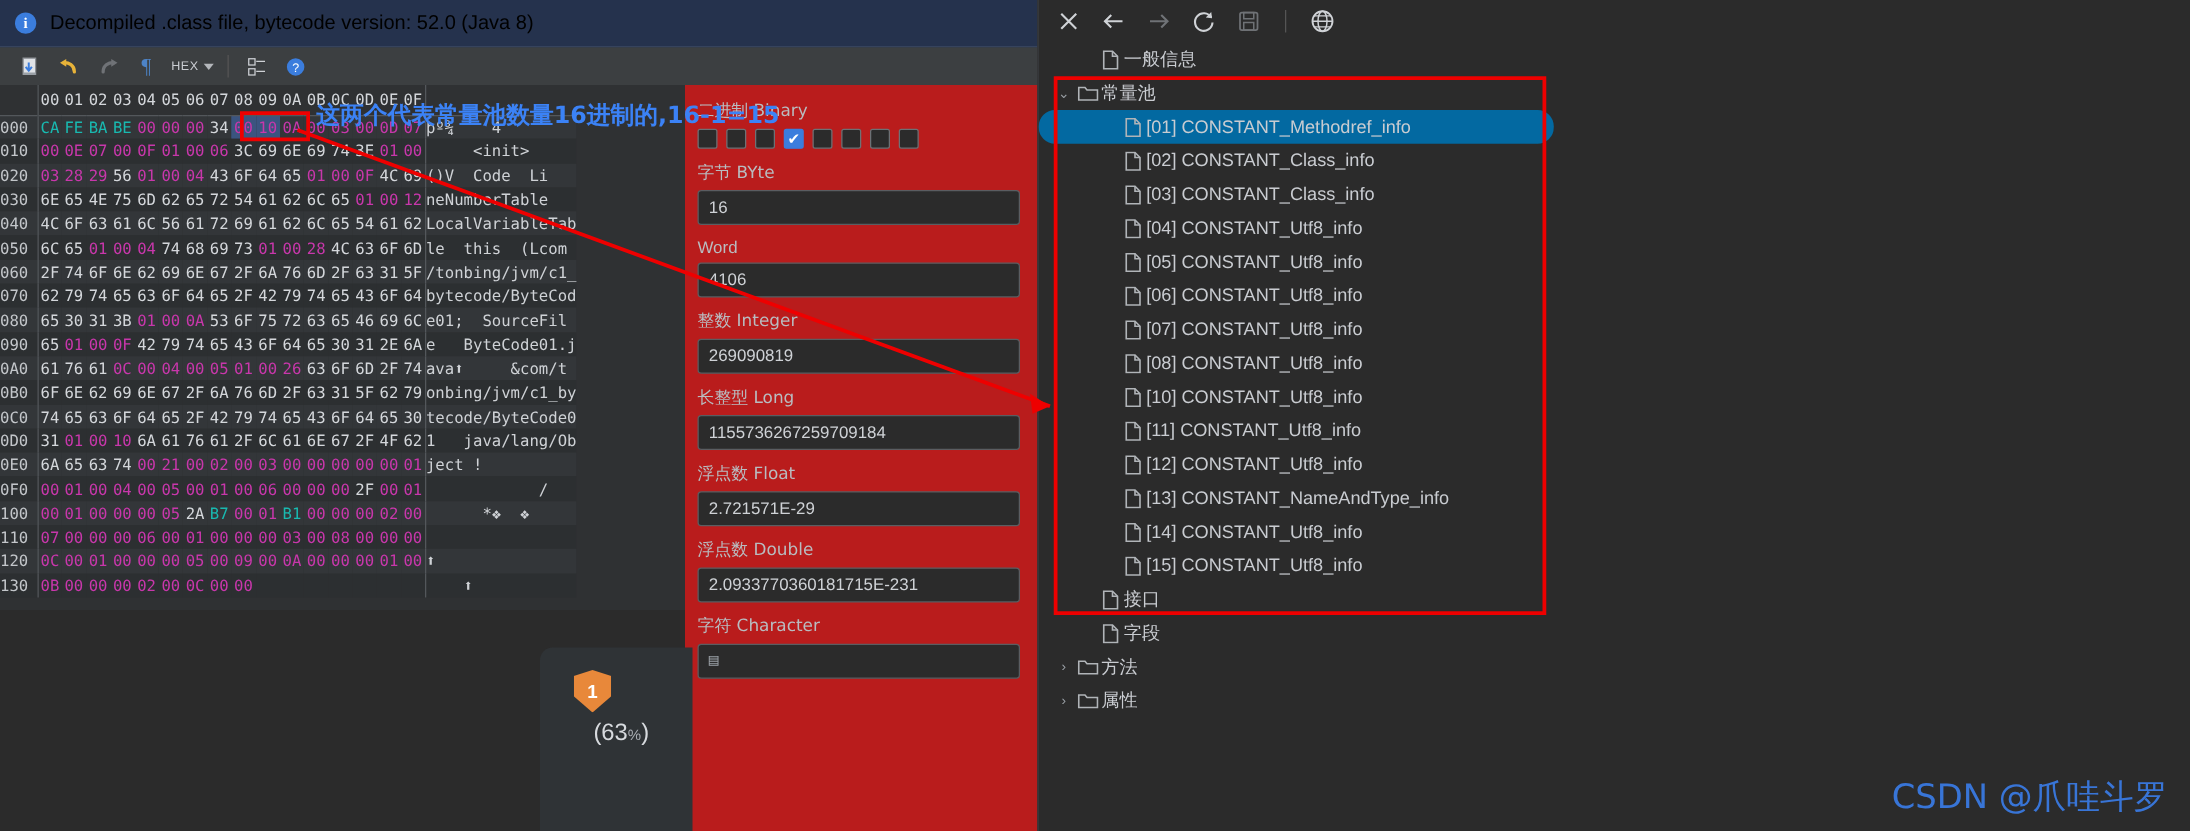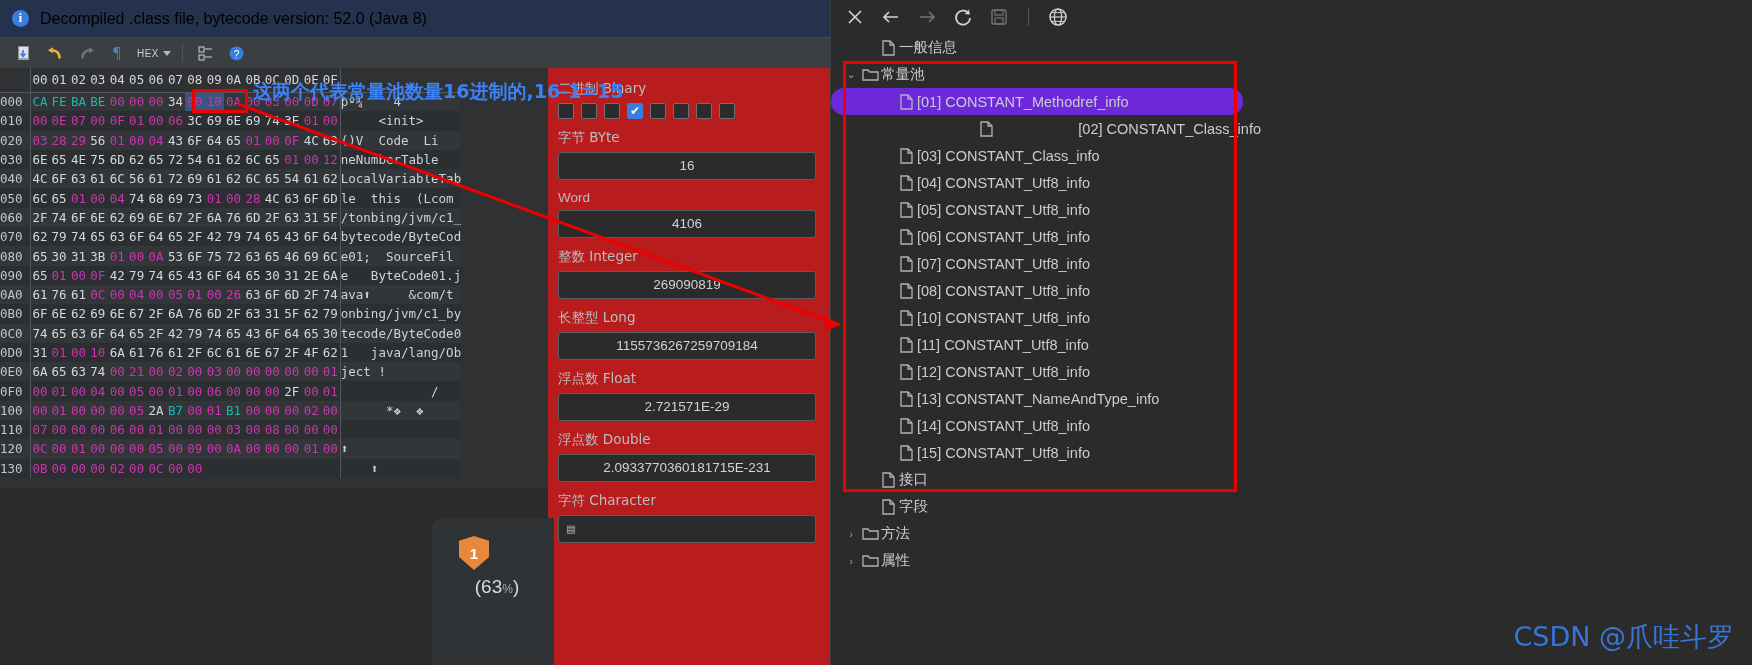--- a/index.html
+++ b/index.html
@@ -78,21 +78,21 @@
   #inspector {
     position: absolute; left: 548px; top: 68px; width: 282px; height: 597px;
     background: #b91c1c; padding: 10px 14px 0 10px;
   }
   .ins-label { color: #b9bcc0; font-size: 13.5px; margin: 10px 0 5px 0; }
   .ins-label:first-child { margin-top: 2px; }
   .ins-input {
     width: 258px; height: 28px; background: #2b2b2b;
     border: 1px solid #5a5d61; border-radius: 3px; color: #cfd2d6;
     font-size: 13.5px; padding: 0 8px; line-height: 26px;
-    white-space: nowrap; overflow: hidden; text-align: center;
+    white-space: nowrap; overflow: hidden;
   }
   #binrow { display: flex; gap: 7px; margin: 5px 0 2px 0; }
   .bbox {
     width: 16px; height: 16px; border: 1px solid #6d7175; border-radius: 2px;
     background: #2b2b2b;
   }
   .bbox.on {
     background: #3b7ddd; border-color: #3b7ddd;
     display: flex; align-items: center; justify-content: center;
     color: #fff; font-size: 12px; line-height: 1;
@@ -131,21 +131,21 @@
     position: absolute; left: 0; top: 0; height: 34px; width: 922px;
     display: flex; align-items: center; gap: 12px; padding-left: 12px;
   }
   .rtb { width: 24px; height: 24px; display: flex; align-items: center; justify-content: center; }
 
   #tree { position: absolute; left: 0; top: 34px; width: 430px; }
   .trow {
     display: flex; align-items: center; height: 27px;
     color: #c9ccd1; font-size: 14.5px; white-space: nowrap;
   }
-  .trow.sel-row { background: #6d28d9; border-radius: 13px; }
+  .trow.sel-row { background: #0369a1; border-radius: 13px; }
   .twist { width: 16px; text-align: center; color: #9aa0a6; font-size: 11px; flex: 0 0 16px; }
   .ticon { width: 22px; flex: 0 0 22px; display: flex; align-items: center; justify-content: center; }
   .cjk { font-family: "DejaVu Sans", sans-serif; }
 
   
   #redbox {
     position: absolute; left: 843px; top: 61px; width: 394px; height: 431px;
     border: 3px solid #ee0000; pointer-events: none;
   }
   
@@ -760,21 +760,21 @@
         <div class="trow sel-row" style="padding-left: 48px; margin-right: 18px;">
           <span class="twist"></span>
           <span class="ticon">
             <svg width="15" height="16" viewBox="0 0 15 16">
               <path d="M2 1 h7 l4 4 v10 h-11 z" fill="none" stroke="#b0b4b8" stroke-width="1.3"></path>
               <path d="M9 1 v4 h4" fill="none" stroke="#b0b4b8" stroke-width="1.3"></path>
             </svg>
           </span>
           <span>[01] CONSTANT_Methodref_info</span>
         </div>
-        <div class="trow" style="padding-left: 48px; justify-content: space-between;">
+        <div class="trow" style="padding-left: 48px;">
           <span class="twist"></span>
           <span class="ticon">
             <svg width="15" height="16" viewBox="0 0 15 16">
               <path d="M2 1 h7 l4 4 v10 h-11 z" fill="none" stroke="#b0b4b8" stroke-width="1.3"></path>
               <path d="M9 1 v4 h4" fill="none" stroke="#b0b4b8" stroke-width="1.3"></path>
             </svg>
           </span>
           <span>[02] CONSTANT_Class_info</span>
         </div>
         <div class="trow" style="padding-left: 48px;">

